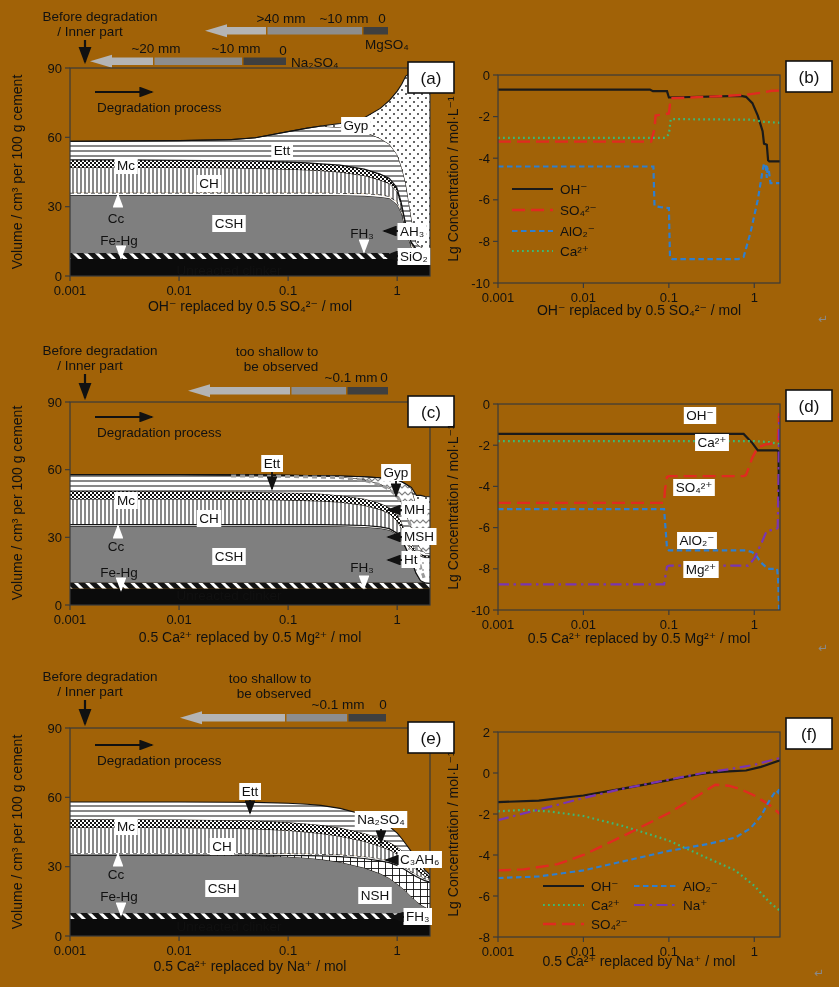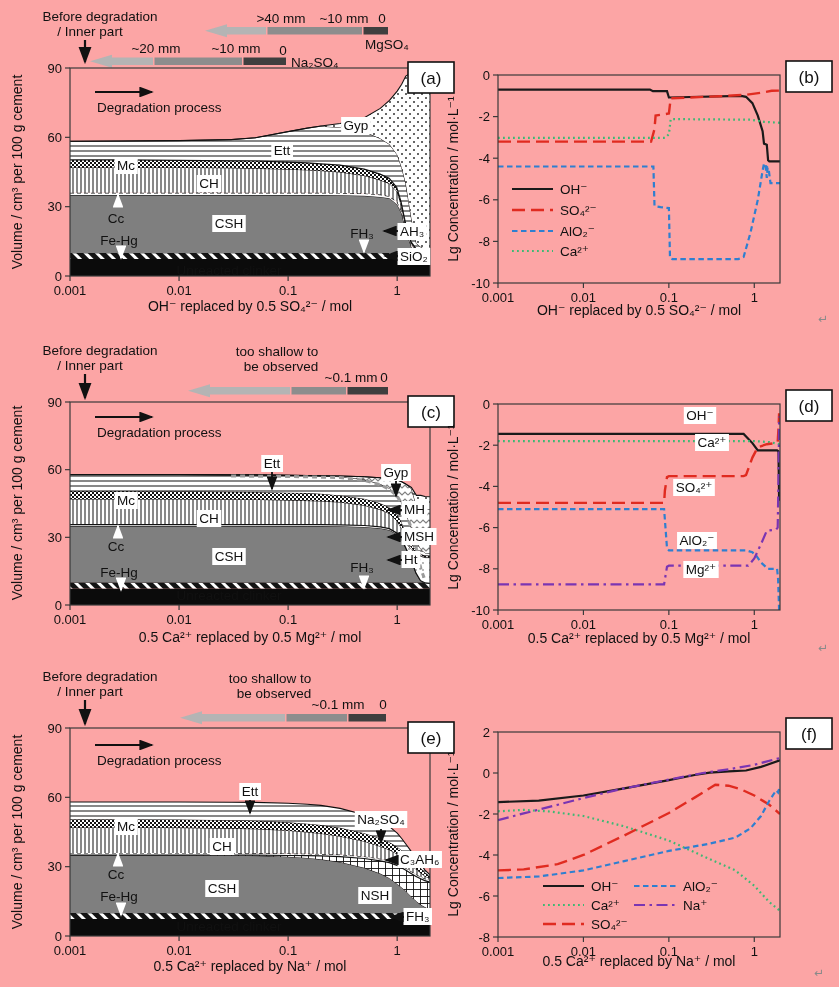--- a/index.html
+++ b/index.html
@@ -1,16 +1,16 @@
 <!DOCTYPE html>
 <html><head>
 <meta charset="utf-8">
 <style>
   html,body{margin:0;padding:0;background:#fff;}
-  #wrap{position:relative;width:839px;height:987px;background:#fca5a5;overflow:hidden;}
+  #wrap{position:relative;width:839px;height:987px;background:#a16207;overflow:hidden;}
   svg text{font-family:"Liberation Sans","DejaVu Sans",sans-serif;fill:#111;}
   svg .tick{font-size:13px;}
   svg .axis{font-size:14px;}
   svg .note{font-size:13.5px;}
   svg .leg{font-size:13.5px;}
   svg .corner{font-size:17px;}
   svg .ret{font-size:12px;fill:#8a8a8a;font-family:"DejaVu Sans",sans-serif;}
 </style>
 </head>
 <body>

